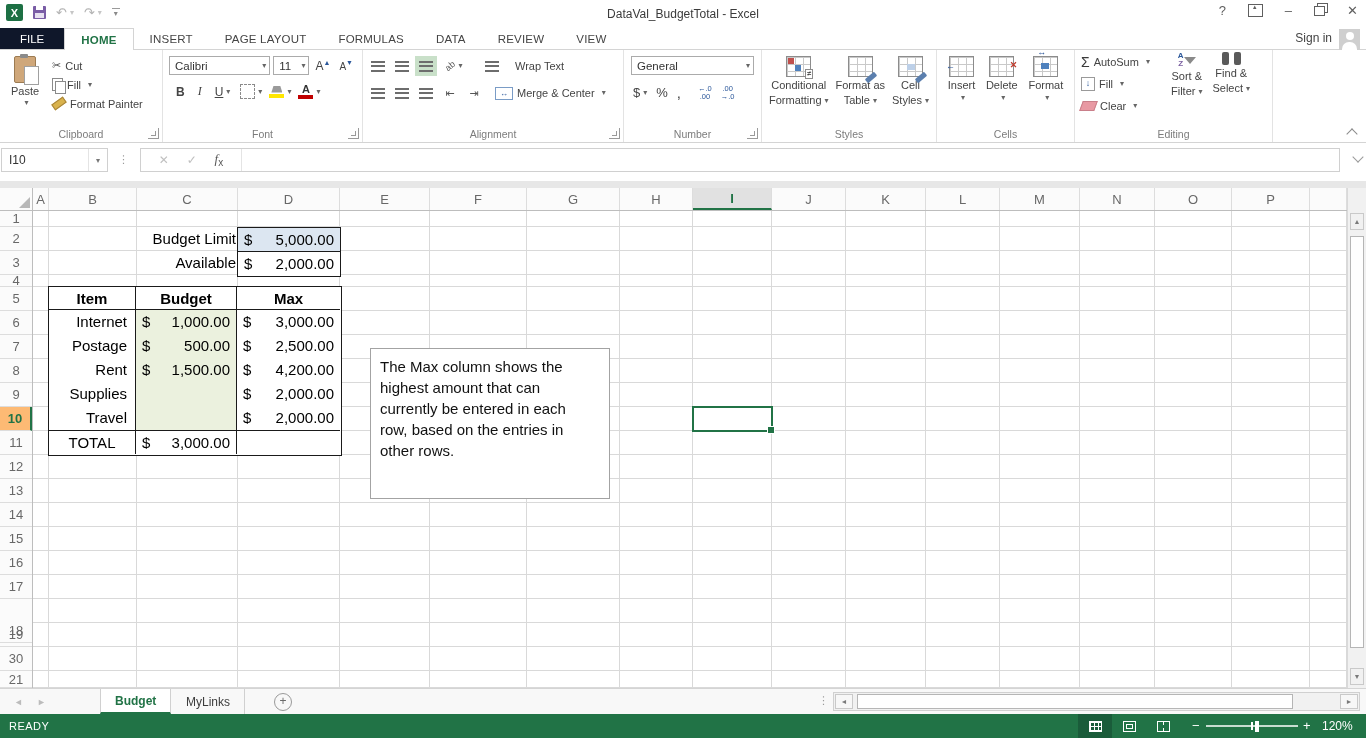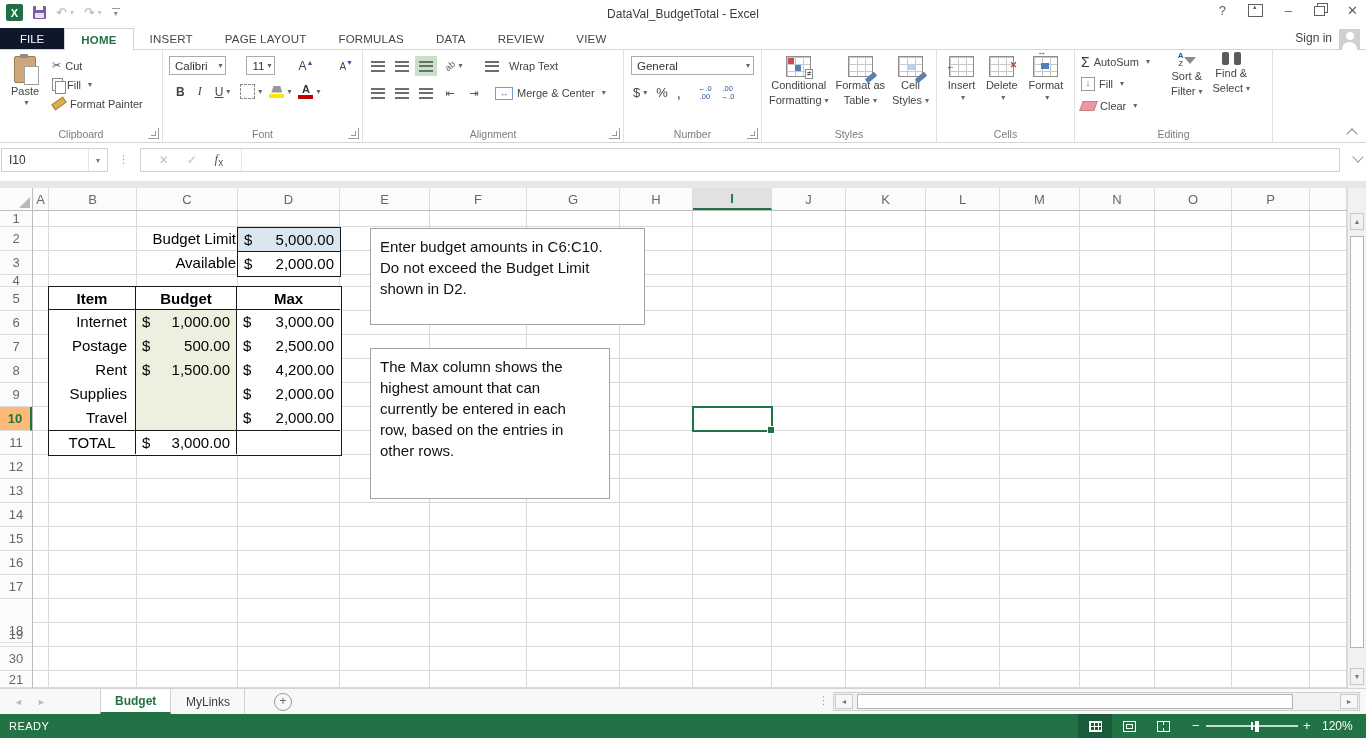--- a/index.html
+++ b/index.html
@@ -263,21 +263,21 @@
             <span>Format Painter</span>
           </div>
       </div>
     </div>
     <div class="grp-label">Clipboard</div>
     <div class="launcher"></div>
   </div>
 
   <div class="grp" id="g-font">
     <div class="grp-body" style="padding:2px 6px">
-      <div class="flex" style="gap:20px">
+      <div class="flex" style="gap:3px">
         <span class="combo" style="width:104px">
             <span>Calibri</span>
             <span class="dd">▾</span>
           </span>
         <span class="combo" style="width:37px">
             <span>11</span>
             <span class="dd">▾</span>
           </span>
         <span class="fbtn"><span>A</span><sup style="font-size:7px;color:#2b579a">▲</sup></span>
         <span class="fbtn"><span style="font-size:10px">A</span><sup style="font-size:7px;color:#2b579a">▼</sup></span>
@@ -322,21 +322,21 @@
         <span class="albtn">
             <span class="lines"></span>
           </span>
         <span class="albtn on">
             <span class="lines"></span>
           </span>
         <span class="albtn" style="width:30px">
             <span class="orient">ab</span>
             <span class="dd">▾</span>
           </span>
-        <span class="flex" style="margin-left:14px;gap:10px">
+        <span class="flex" style="margin-left:14px;gap:16px">
             <span class="lines"></span>
             <span class="rlbl">Wrap Text</span>
           </span>
       </div>
       <div class="flex" style="gap:2px;margin-top:7px">
         <span class="albtn">
             <span class="lines"></span>
           </span>
         <span class="albtn">
             <span class="lines"></span>
@@ -672,23 +672,20 @@
         </div>
 
       <div class="tc total v1 totrow">TOTAL</div>
       <div class="tc v2 totrow acct">
           <span>$</span>
           <span>3,000.00</span>
         </div>
       <div class="tc totrow"></div>
     </div>
 
-    <div class="note" id="note1">Enter budget amounts in C6:C10.
-Do not exceed the Budget Limit
-shown in D2.</div>
     <div class="note" id="note2">The Max column shows the
 highest amount that can
 currently be entered in each
 row, based on the entries in
 other rows.</div>
 
     <div id="selcell"></div>
   </div>
 </div>
 

